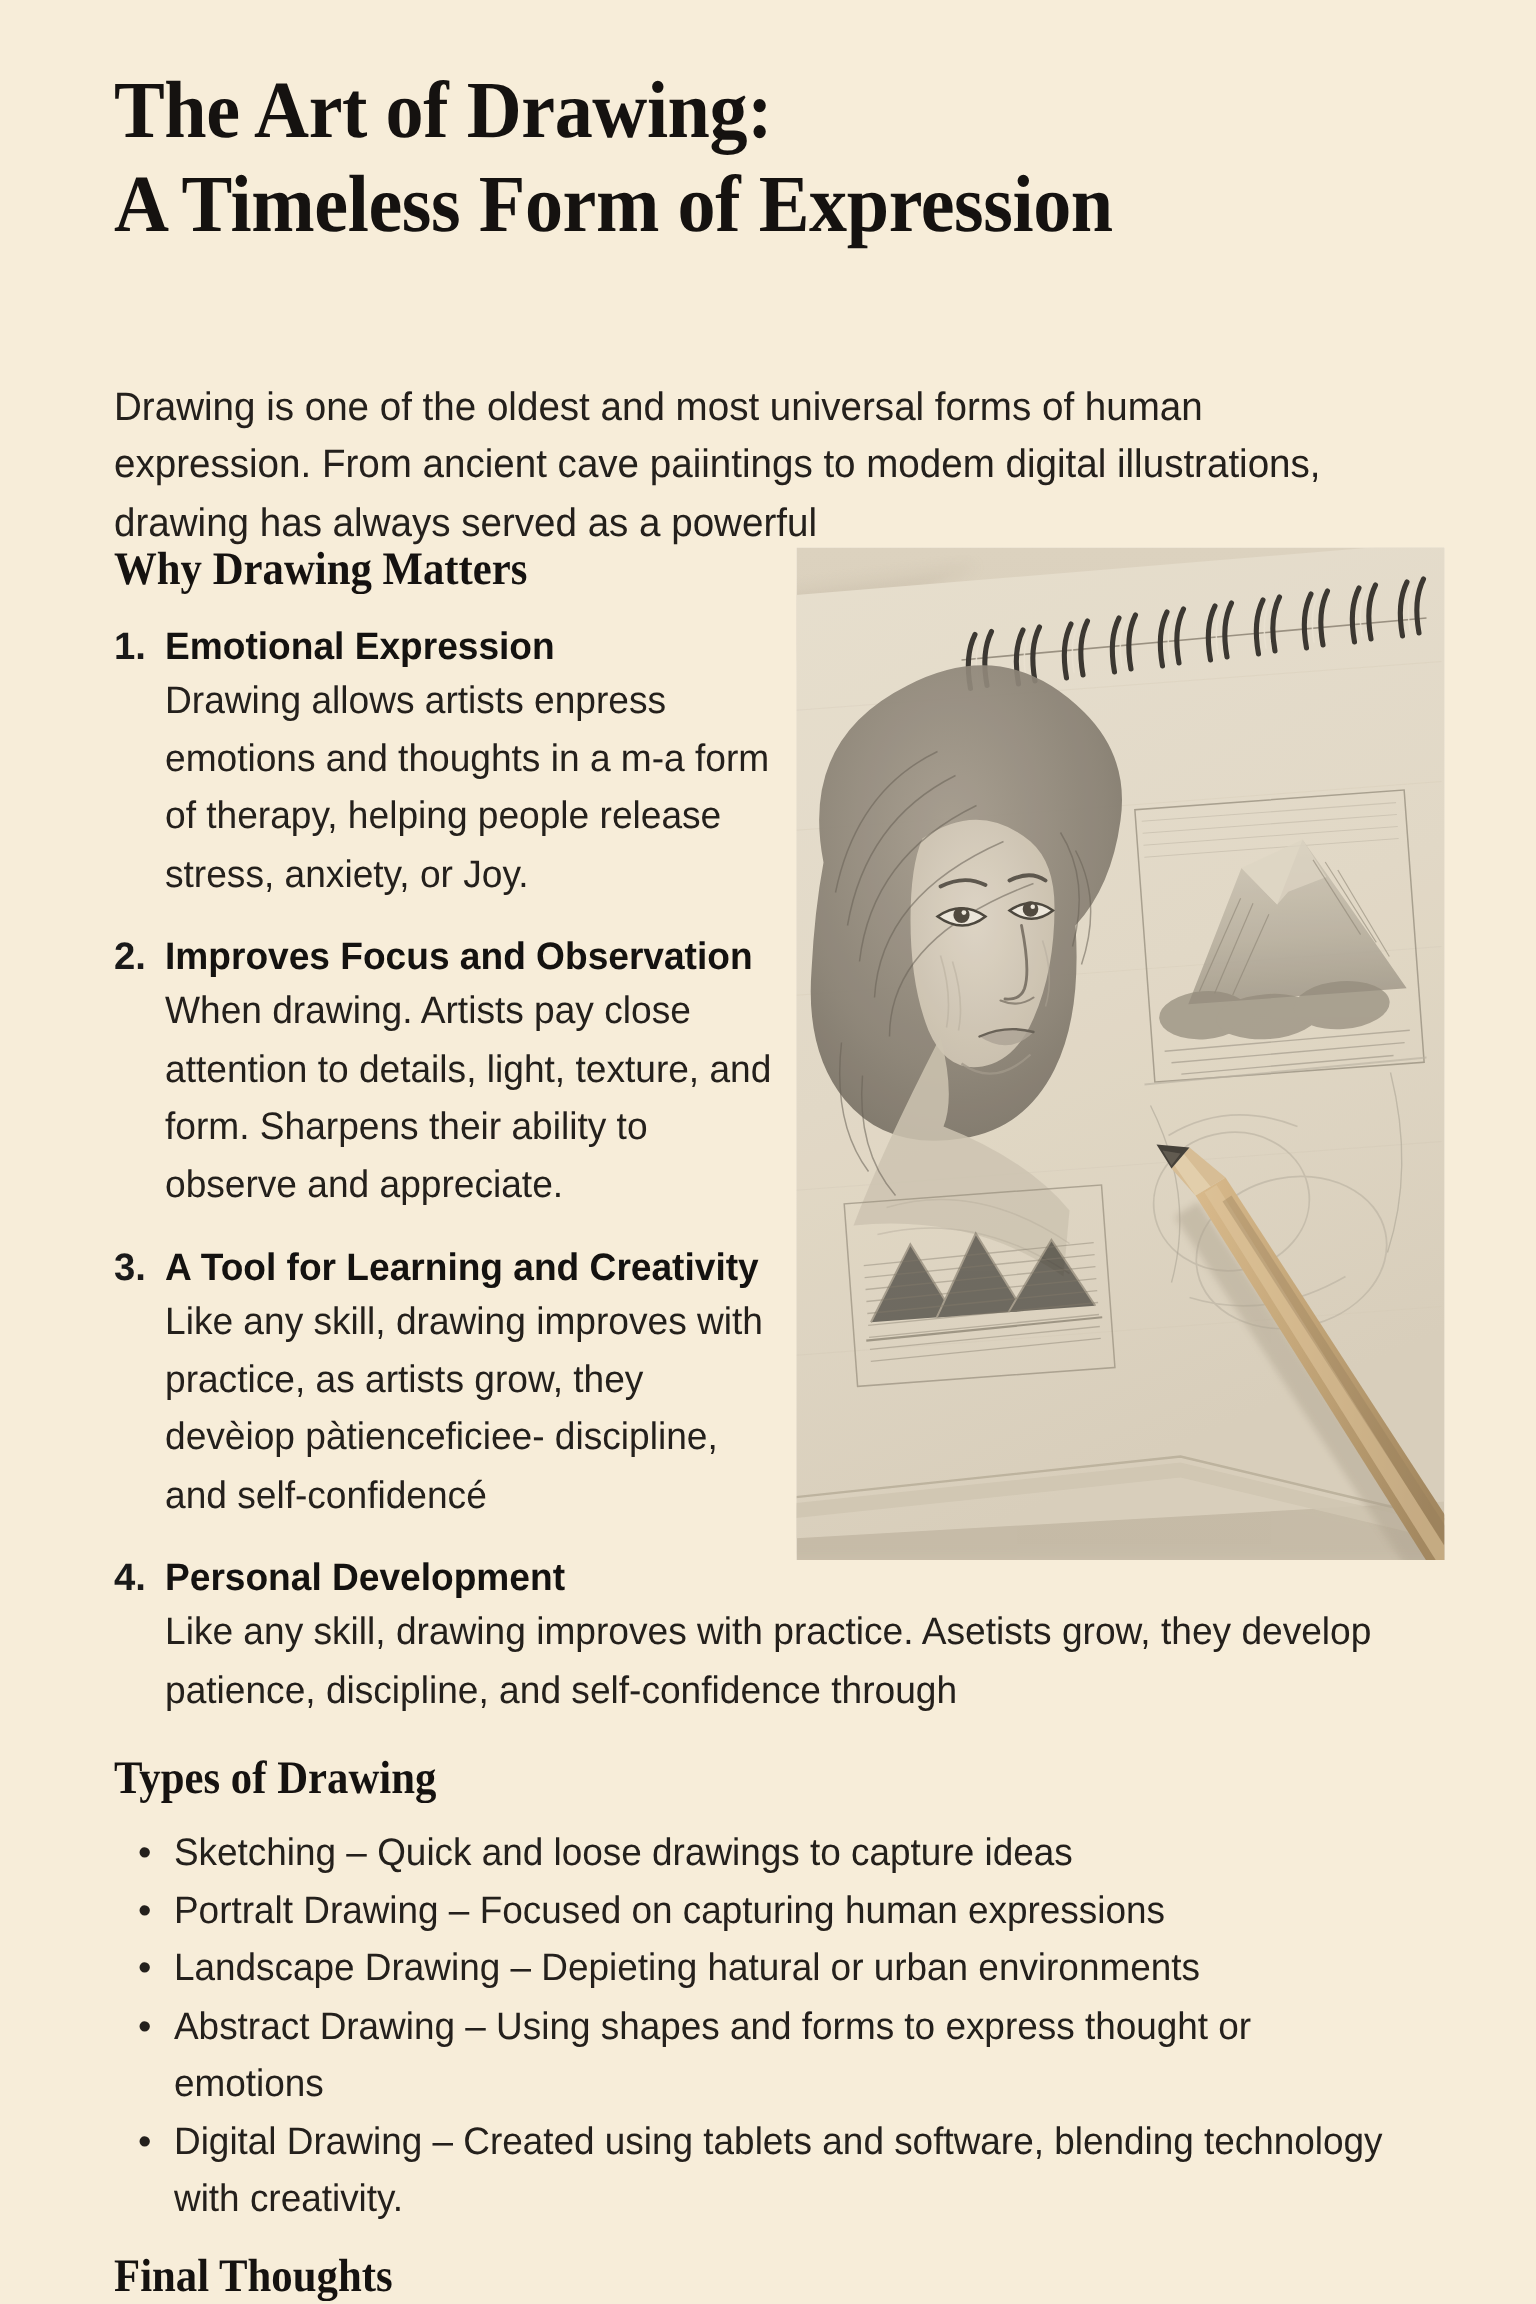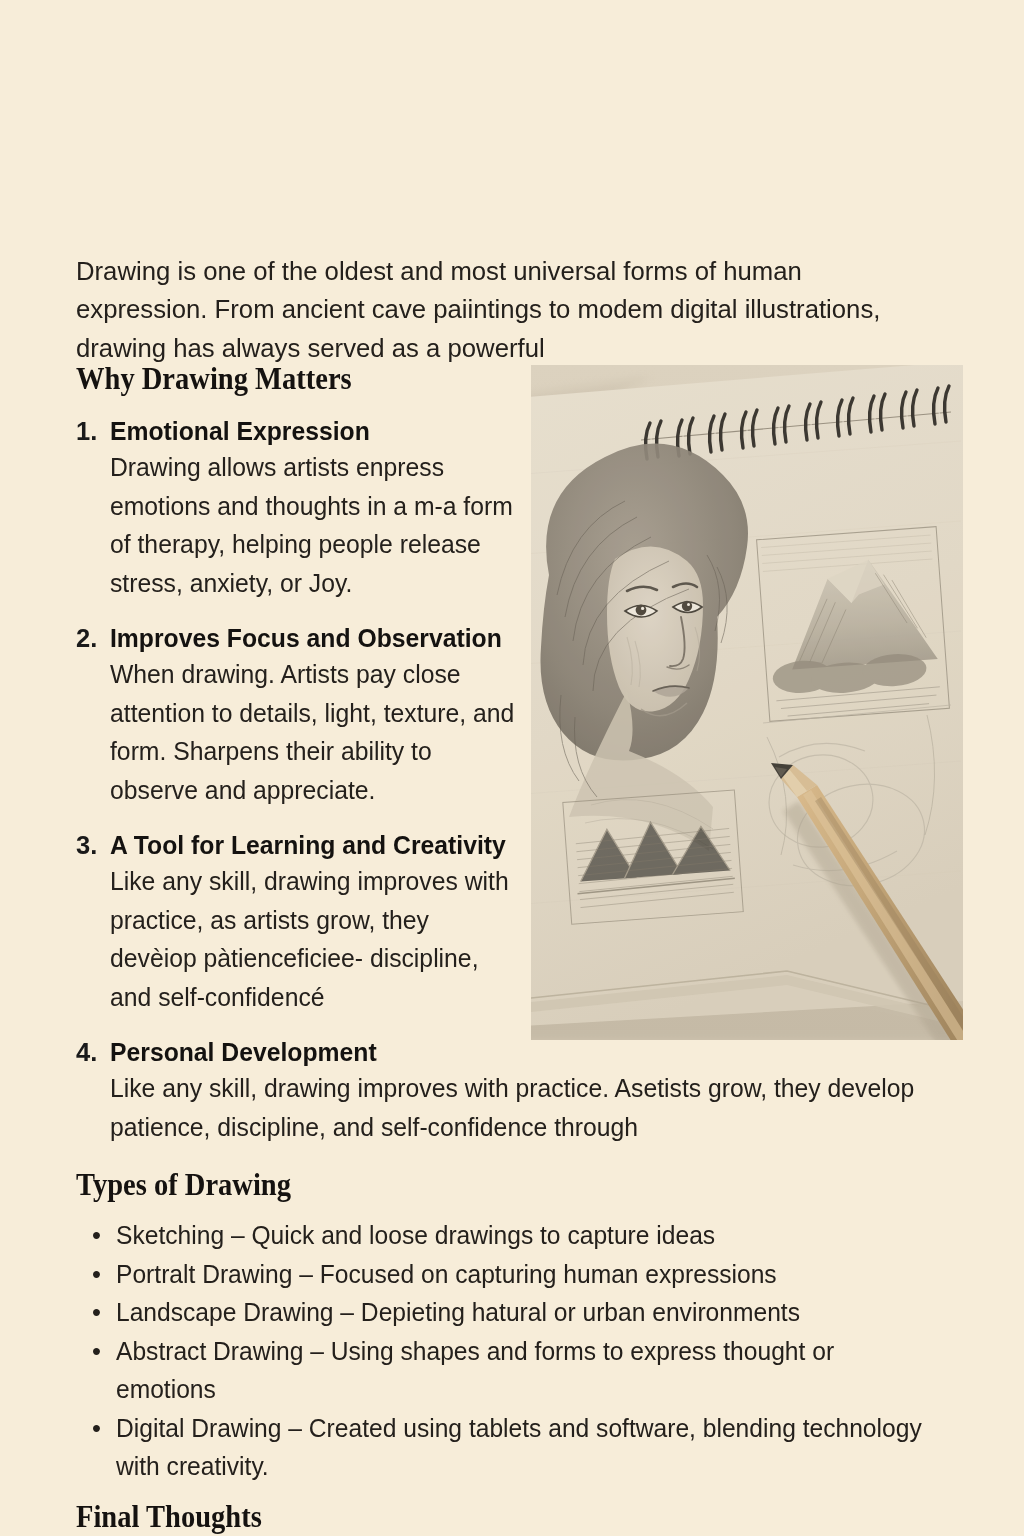--- a/index.html
+++ b/index.html
@@ -152,20 +152,24 @@
     background: #efe8da;
     overflow: hidden;
   }
   .sketch-figure svg { display: block; }
 </style>
 </head>
 <body>
 
 <div class="page">
 
+  <div class="title-block">
+    <div class="title-line">The Art of Drawing:</div>
+    <div class="title-line">A Timeless Form of Expression</div>
+  </div>
 
   <p class="intro">Drawing is one of the oldest and most universal forms of human expression. From ancient cave paiintings to modem digital illustrations, drawing has always served as a powerful</p>
 
   <div class="sec-heading" id="heading-why">Why Drawing Matters</div>
 
   <div class="numbered">
 
     <div class="num-item" id="num-item-1">
       <div class="num-marker">1.</div>
       <div class="num-title">Emotional Expression</div>

